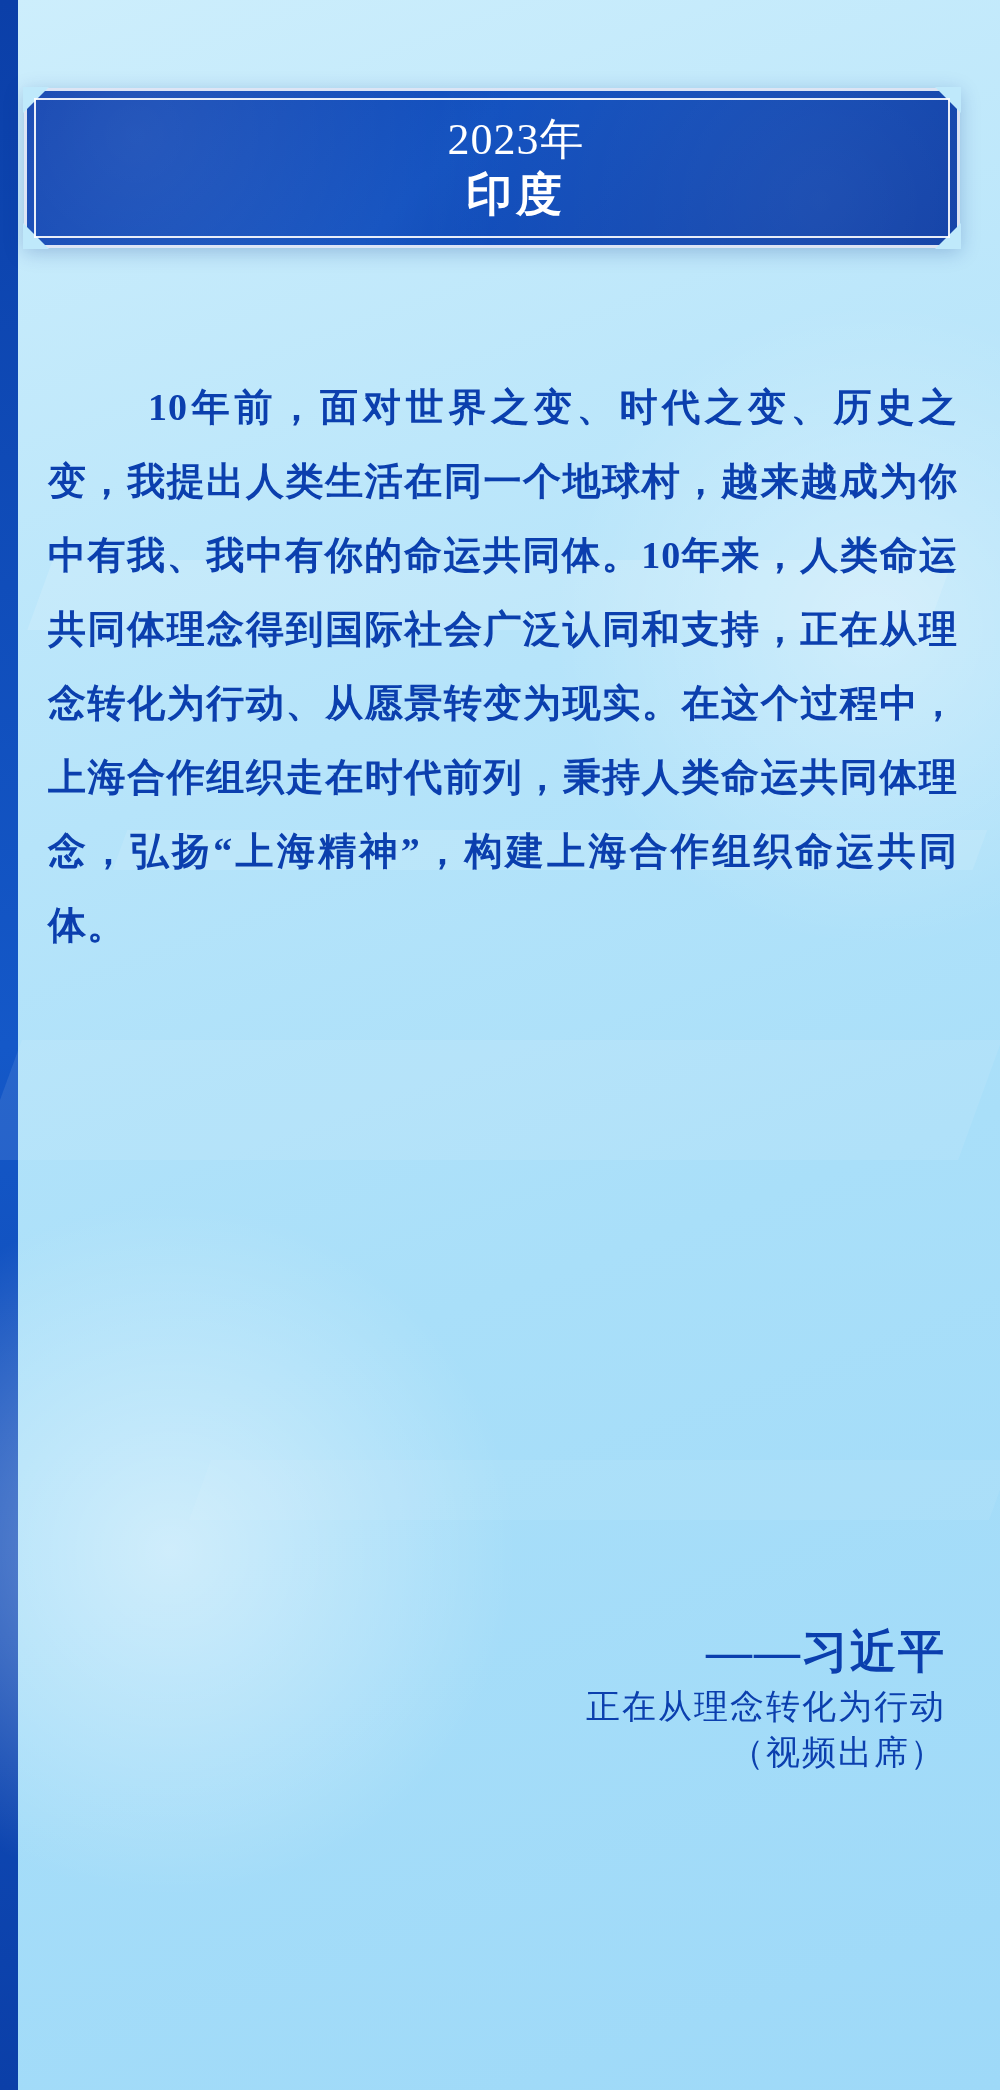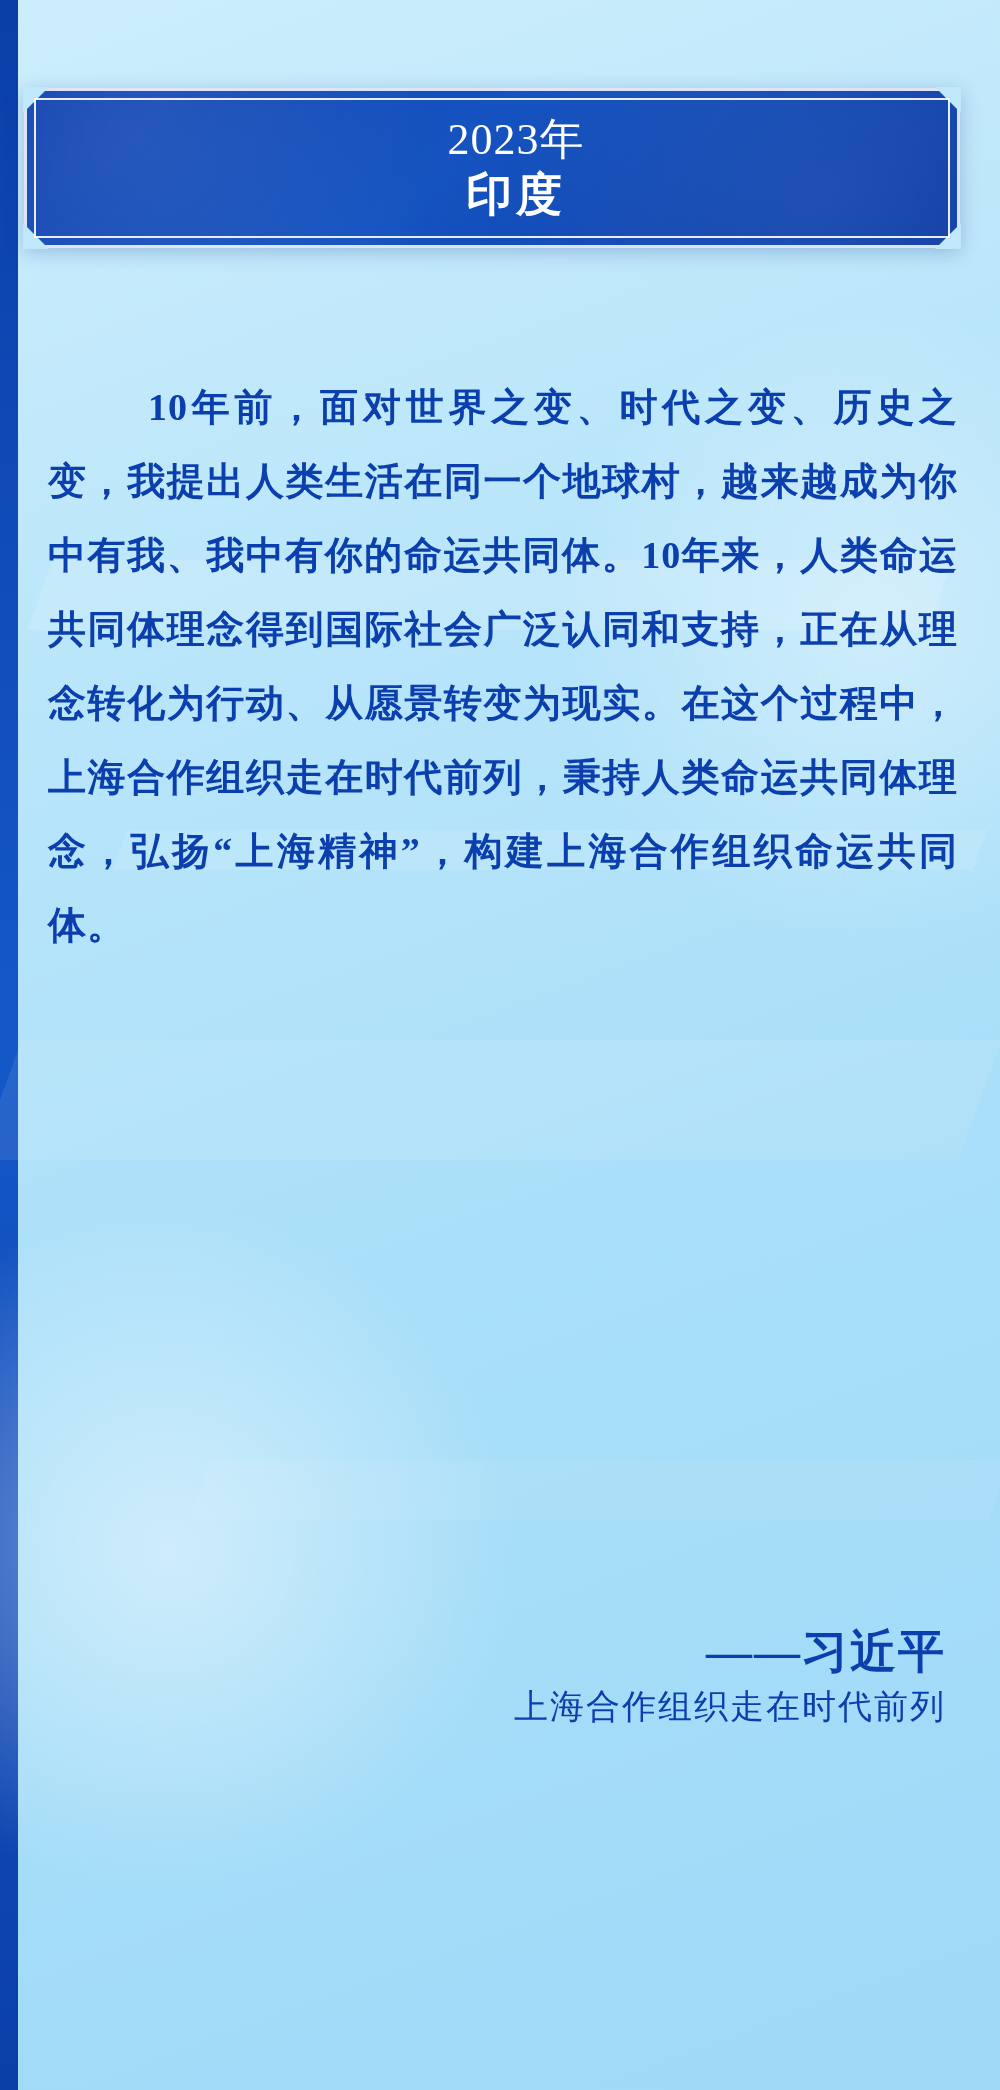--- a/index.html
+++ b/index.html
@@ -174,16 +174,17 @@
     <div class="banner-inner">
       <div class="banner-year">2023年</div>
       <div class="banner-country">印度</div>
     </div>
   </div>
 
   <div class="quote">10年前，面对世界之变、时代之变、历史之变，我提出人类生活在同一个地球村，越来越成为你中有我、我中有你的命运共同体。10年来，人类命运共同体理念得到国际社会广泛认同和支持，正在从理念转化为行动、从愿景转变为现实。在这个过程中，上海合作组织走在时代前列，秉持人类命运共同体理念，弘扬“上海精神”，构建上海合作组织命运共同体。</div>
 
   <div class="attrib">
     <div class="attrib-author">——习近平</div>
-    <div class="attrib-line">上海合作组织走在时代前列</div>
+    <div class="attrib-line">正在从理念转化为行动</div>
+    <div class="attrib-line">（视频出席）</div>
   </div>
 
 </div>
 
 </body></html>

